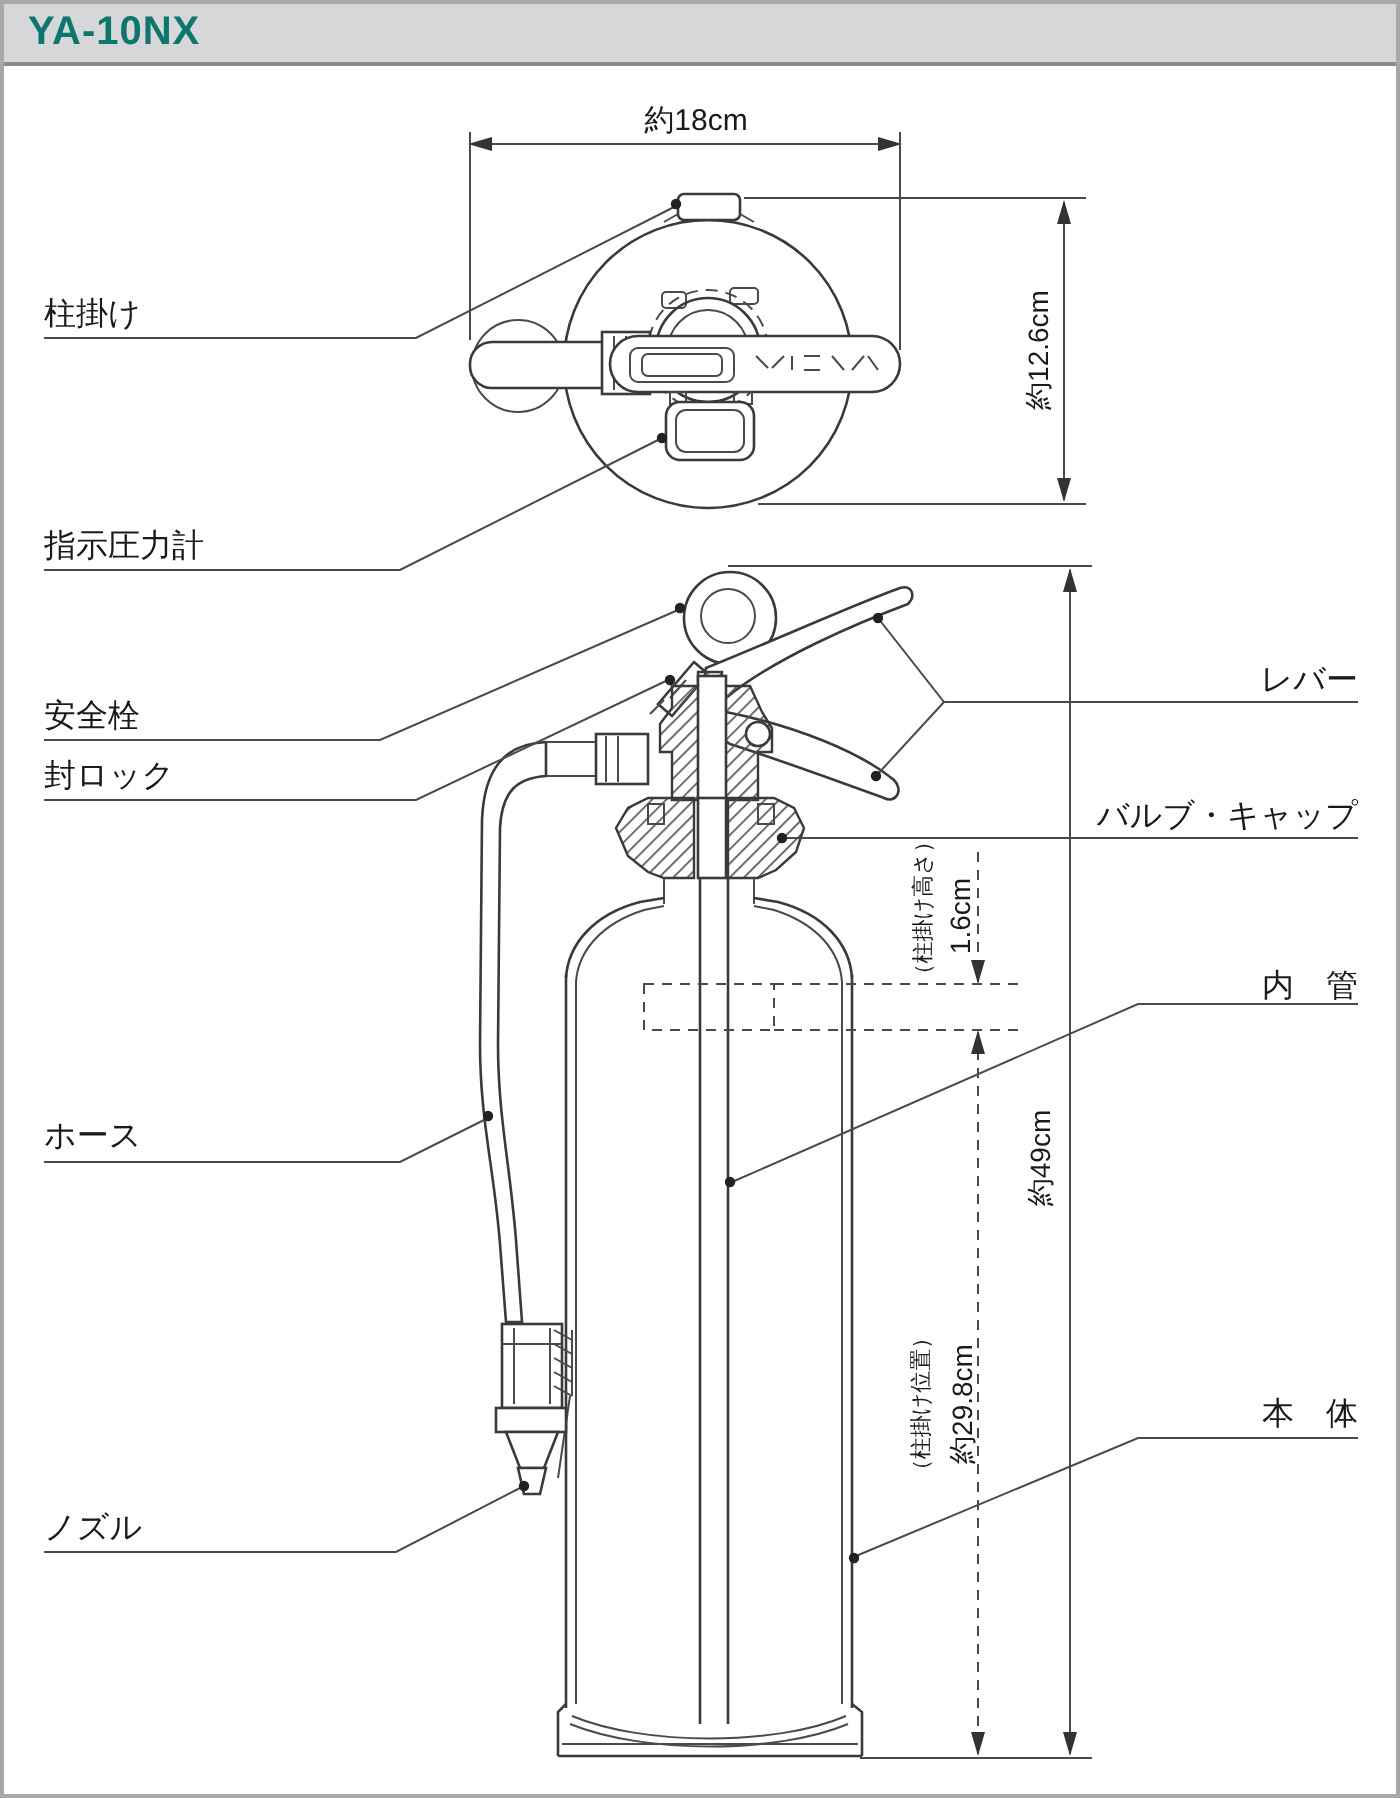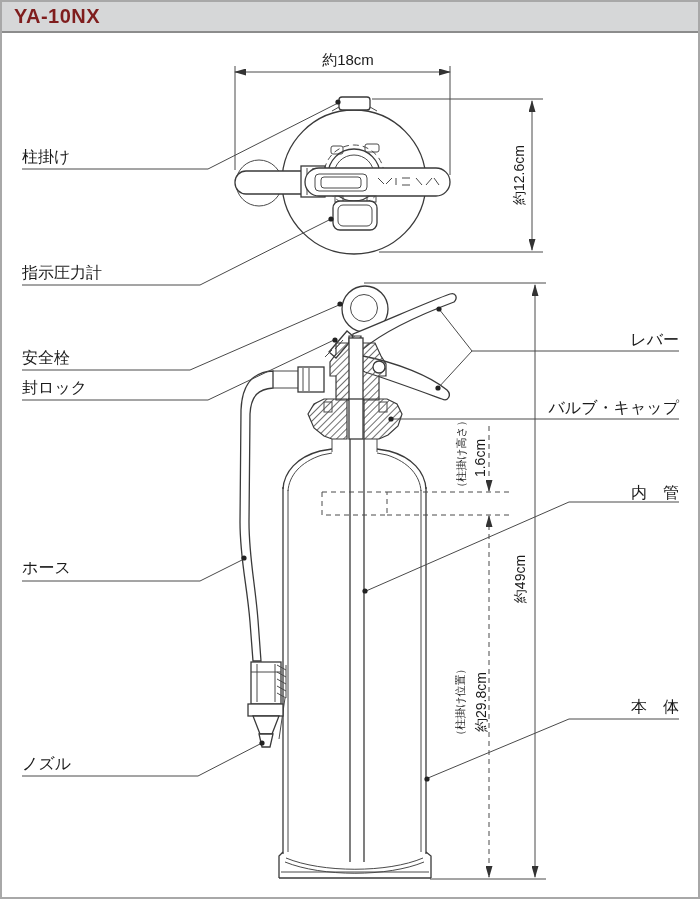--- a/index.html
+++ b/index.html
@@ -7,21 +7,21 @@
     position:relative;width:700px;height:899px;background:#ffffff;
     border:2px solid #a8a8a8;box-sizing:border-box;overflow:hidden;
     font-family:"Liberation Sans","DejaVu Sans",sans-serif;
   }
   .titlebar{
     position:absolute;top:0;left:0;right:0;height:31px;
     background:#d6d7d8;border-bottom:2px solid #8c8c8c;
     display:flex;align-items:center;padding-left:12px;box-sizing:border-box;
   }
   .titlebar .title{
-    font-size:20px;font-weight:bold;color:#7f1d1d;letter-spacing:.5px;
+    font-size:20px;font-weight:bold;color:#0f766e;letter-spacing:.5px;
   }
   svg.drawing{position:absolute;top:0;left:0;}
   svg text{
     font-family:"Liberation Sans","DejaVu Sans",sans-serif;
     fill:#1a1a1a;
   }
   .lbl{font-size:16px;}
   .dim{font-size:15px;}
   .dimv{font-size:14px;}
   .dimcap{font-size:11px;}

